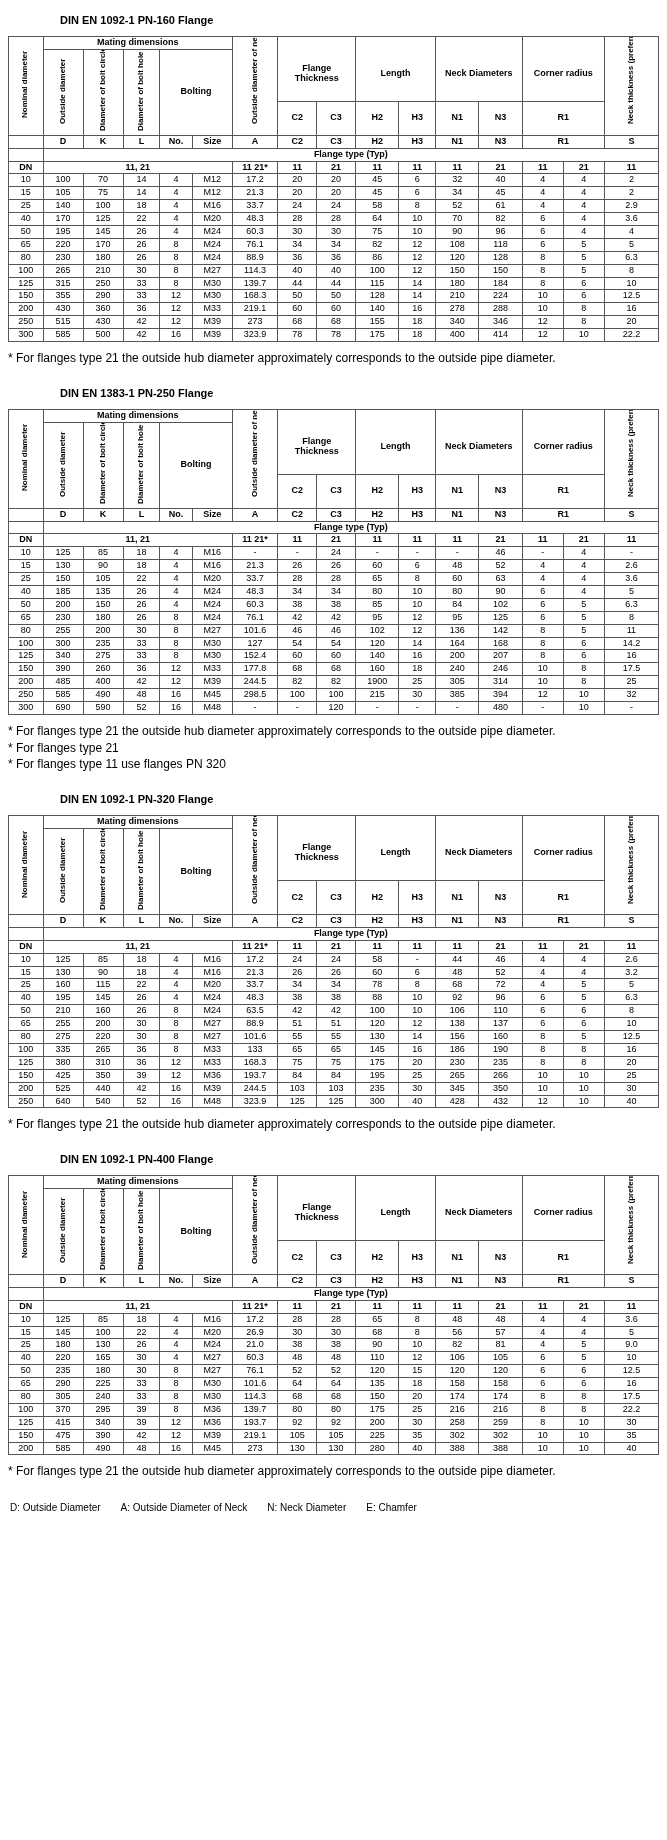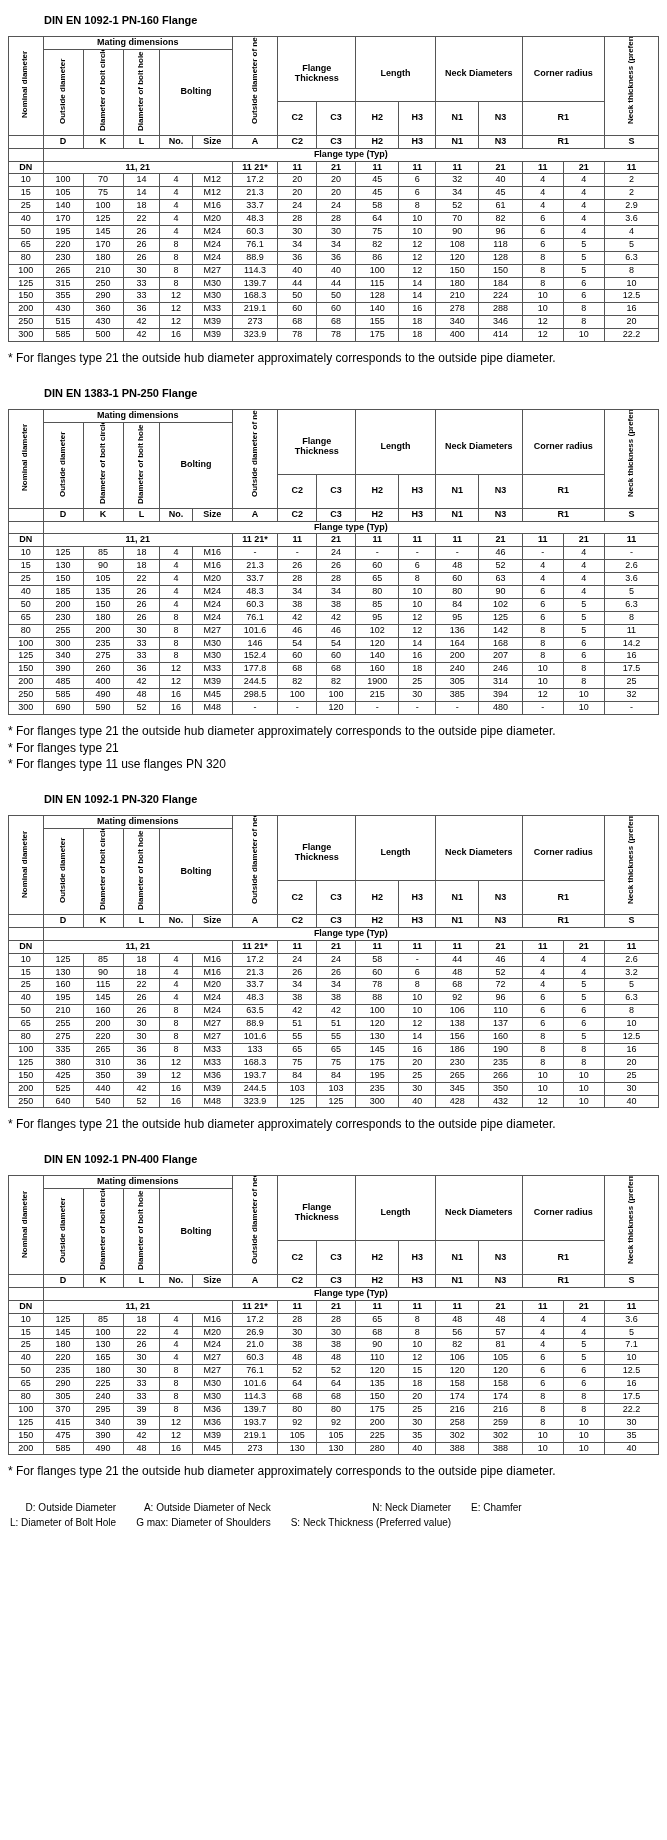--- a/index.html
+++ b/index.html
@@ -8,21 +8,21 @@
     margin: 0;
     padding: 8px;
     width: 667px;
     box-sizing: border-box;
     background: #fff;
     color: #000;
   }
   .sec-title {
     font-weight: bold;
     font-size: 11px;
-    margin: 6px 0 10px 0;
+    margin: 6px 0 10px 16px;
     padding-left: 36px;
   }
   table.flange {
     border-collapse: collapse;
     width: 100%;
     font-size: 9px;
     margin-bottom: 8px;
     table-layout: fixed;
   }
   table.flange th, table.flange td {
@@ -36,21 +36,21 @@
   }
   .vtext {
     writing-mode: vertical-rl;
     transform: rotate(180deg);
     white-space: nowrap;
     display: inline-block;
     height: 80px;
     font-size: 8px;
   }
   .notes { font-size: 12px; margin: 4px 0 20px 0; line-height: 1.4; }
-  .legend td { font-size: 10px; padding: 0 18px 2px 0; vertical-align: top; text-align: right; }
+  .legend td { font-size: 10px; padding: 0 18px 2px 0; vertical-align: top; }
 </style>
 </head>
 <body>
 
 <div id="root">
     <div class="sec-title">DIN EN 1092-1 PN-160 Flange</div>
     <table class="flange">
       <colgroup>
         <col style="width:32px">
         <col style="width:37px">
@@ -578,21 +578,21 @@
           <td>5</td>
           <td>11</td>
         </tr>
         <tr>
           <td>100</td>
           <td>300</td>
           <td>235</td>
           <td>33</td>
           <td>8</td>
           <td>M30</td>
-          <td>146</td>
+          <td>127</td>
           <td>54</td>
           <td>54</td>
           <td>120</td>
           <td>14</td>
           <td>164</td>
           <td>168</td>
           <td>8</td>
           <td>6</td>
           <td>14.2</td>
         </tr>
@@ -1123,21 +1123,21 @@
           <td>M24</td>
           <td>21.0</td>
           <td>38</td>
           <td>38</td>
           <td>90</td>
           <td>10</td>
           <td>82</td>
           <td>81</td>
           <td>4</td>
           <td>5</td>
-          <td>7.1</td>
+          <td>9.0</td>
         </tr>
         <tr>
           <td>40</td>
           <td>220</td>
           <td>165</td>
           <td>30</td>
           <td>4</td>
           <td>M27</td>
           <td>60.3</td>
           <td>48</td>
@@ -1282,21 +1282,15 @@
       <div>* For flanges type 21 the outside hub diameter approximately corresponds to the outside pipe diameter.</div>
     </div>
     <table class="legend">
       <tbody>
         <tr>
           <td>D: Outside Diameter</td>
           <td>A: Outside Diameter of Neck</td>
           <td>N: Neck Diameter</td>
           <td>E: Chamfer</td>
         </tr>
-        <tr>
-          <td>L: Diameter of Bolt Hole</td>
-          <td>G max: Diameter of Shoulders</td>
-          <td>S: Neck Thickness (Preferred value)</td>
-          <td></td>
-        </tr>
       </tbody>
     </table>
   </div>
 
 </body></html>

